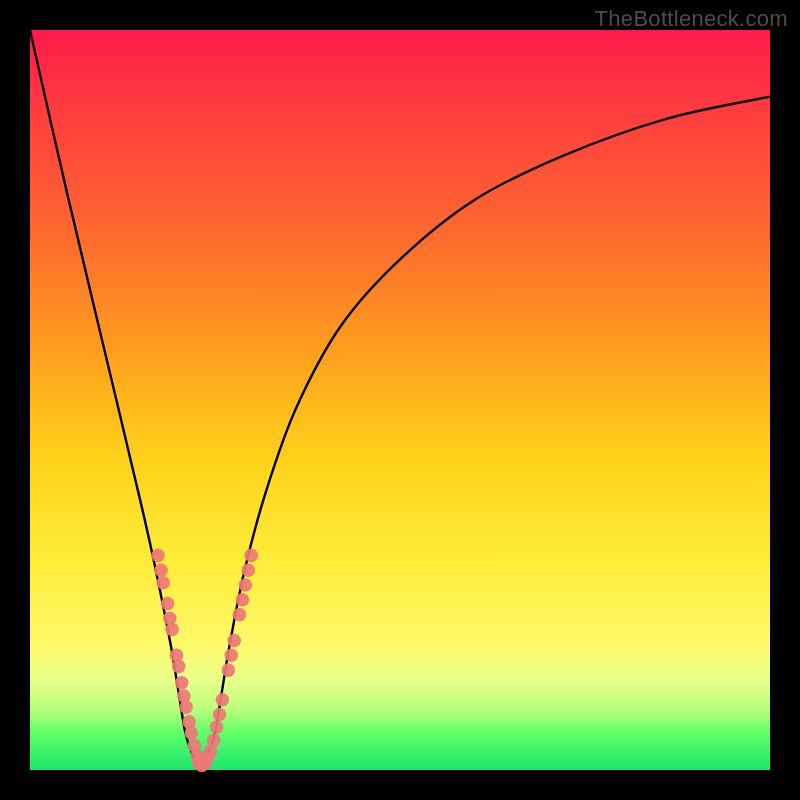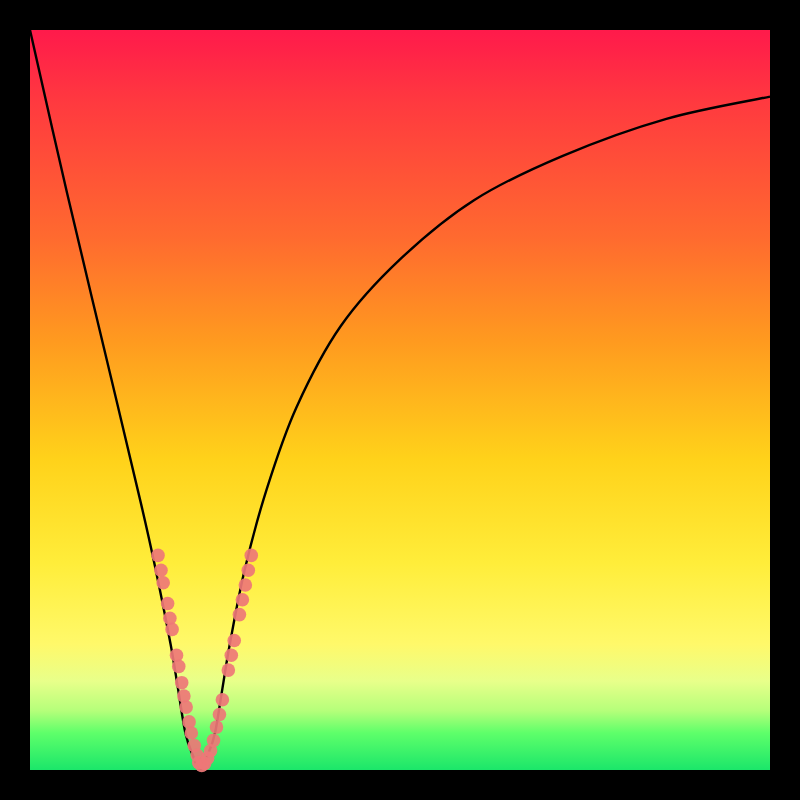--- a/index.html
+++ b/index.html
@@ -57,20 +57,21 @@
     top: 0;
     width: 740px;
     height: 740px;
     overflow: visible;
   }
 </style>
 </head>
 <body>
 
 <div class="frame">
+  <div class="watermark">TheBottleneck.com</div>
   <div class="plot-area">
     <svg class="curve" viewBox="0 0 740 740">
       <g id="curve-path">
           <path d="M 0 0 C 6.166666666666667 27.13333333333344, 24.666666666666668 109.76666666666665, 37 162.79999999999995 C 49.333333333333336 215.83333333333337, 61.66666666666667 266.4, 74 318.20000000000005 C 86.33333333333333 370, 102.36666666666667 436.6, 111 473.6 C 119.63333333333334 510.6, 120.86666666666666 516.7666666666667, 125.80000000000001 540.2 C 130.73333333333332 563.6333333333333, 136.9 594.4666666666667, 140.6 614.2 C 144.3 633.9333333333333, 145.53333333333336 643.8, 148 658.6 C 150.46666666666664 673.4, 152.93333333333334 691.9, 155.4 703 C 157.86666666666665 714.1, 160.33333333333334 719.0333333333333, 162.8 725.2 C 165.26666666666665 731.3666666666667, 167.73333333333335 740, 170.20000000000002 740 C 172.66666666666666 740, 175.13333333333335 731.3666666666667, 177.6 725.2 C 180.06666666666666 719.0333333333333, 182.53333333333333 714.1, 185 703 C 187.46666666666664 691.9, 189.93333333333334 673.4, 192.4 658.6 C 194.86666666666665 643.8, 196.10000000000002 633.9333333333333, 199.8 614.2 C 203.50000000000003 594.4666666666667, 208.43333333333334 566.1, 214.6 540.2 C 220.76666666666668 514.3, 228.16666666666669 485.9333333333333, 236.8 458.8 C 245.43333333333334 431.6666666666667, 254.0666666666667 404.5333333333333, 266.4 377.40000000000003 C 278.73333333333335 350.2666666666667, 293.53333333333336 320.6666666666667, 310.8 296 C 328.06666666666666 271.33333333333337, 347.79999999999995 250.36666666666662, 370 229.40000000000003 C 392.20000000000005 208.4333333333334, 416.8666666666667 187.4666666666667, 444 170.19999999999993 C 471.13333333333327 152.93333333333328, 500.7333333333334 139.36666666666656, 532.8 125.80000000000007 C 564.8666666666667 112.23333333333335, 601.8666666666666 98.66666666666663, 636.4 88.79999999999995 C 670.9333333333334 78.9333333333334, 722.7333333333333 70.29999999999995, 740 66.60000000000002" fill="none" stroke="#000000" stroke-width="2.4"></path>
         </g>
       <g id="dot-layer">
           <circle cx="128.02" cy="525.4" r="6.8" fill="#ee7777" fill-opacity="0.92"></circle>
           <circle cx="130.98" cy="540.2" r="6.8" fill="#ee7777" fill-opacity="0.92"></circle>
           <circle cx="133.2" cy="552.78" r="6.8" fill="#ee7777" fill-opacity="0.92"></circle>
           <circle cx="137.64000000000001" cy="573.5" r="6.8" fill="#ee7777" fill-opacity="0.92"></circle>

